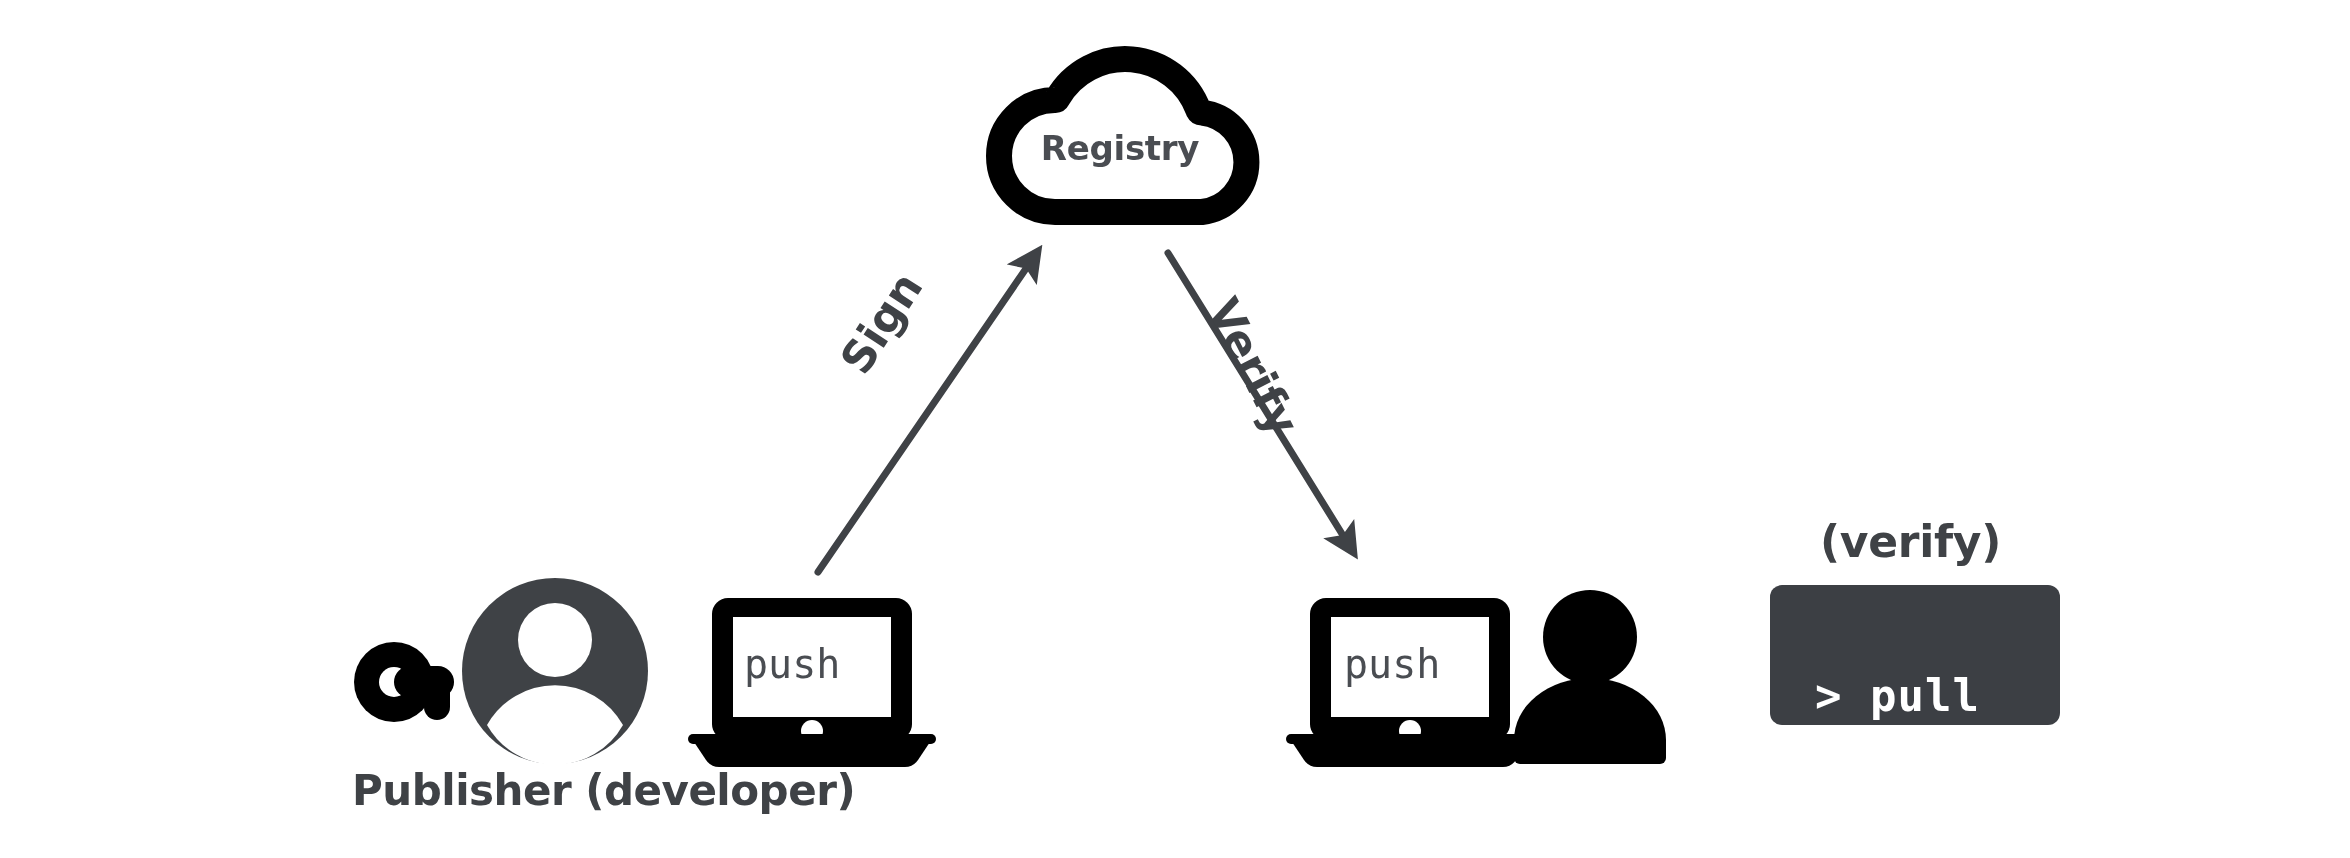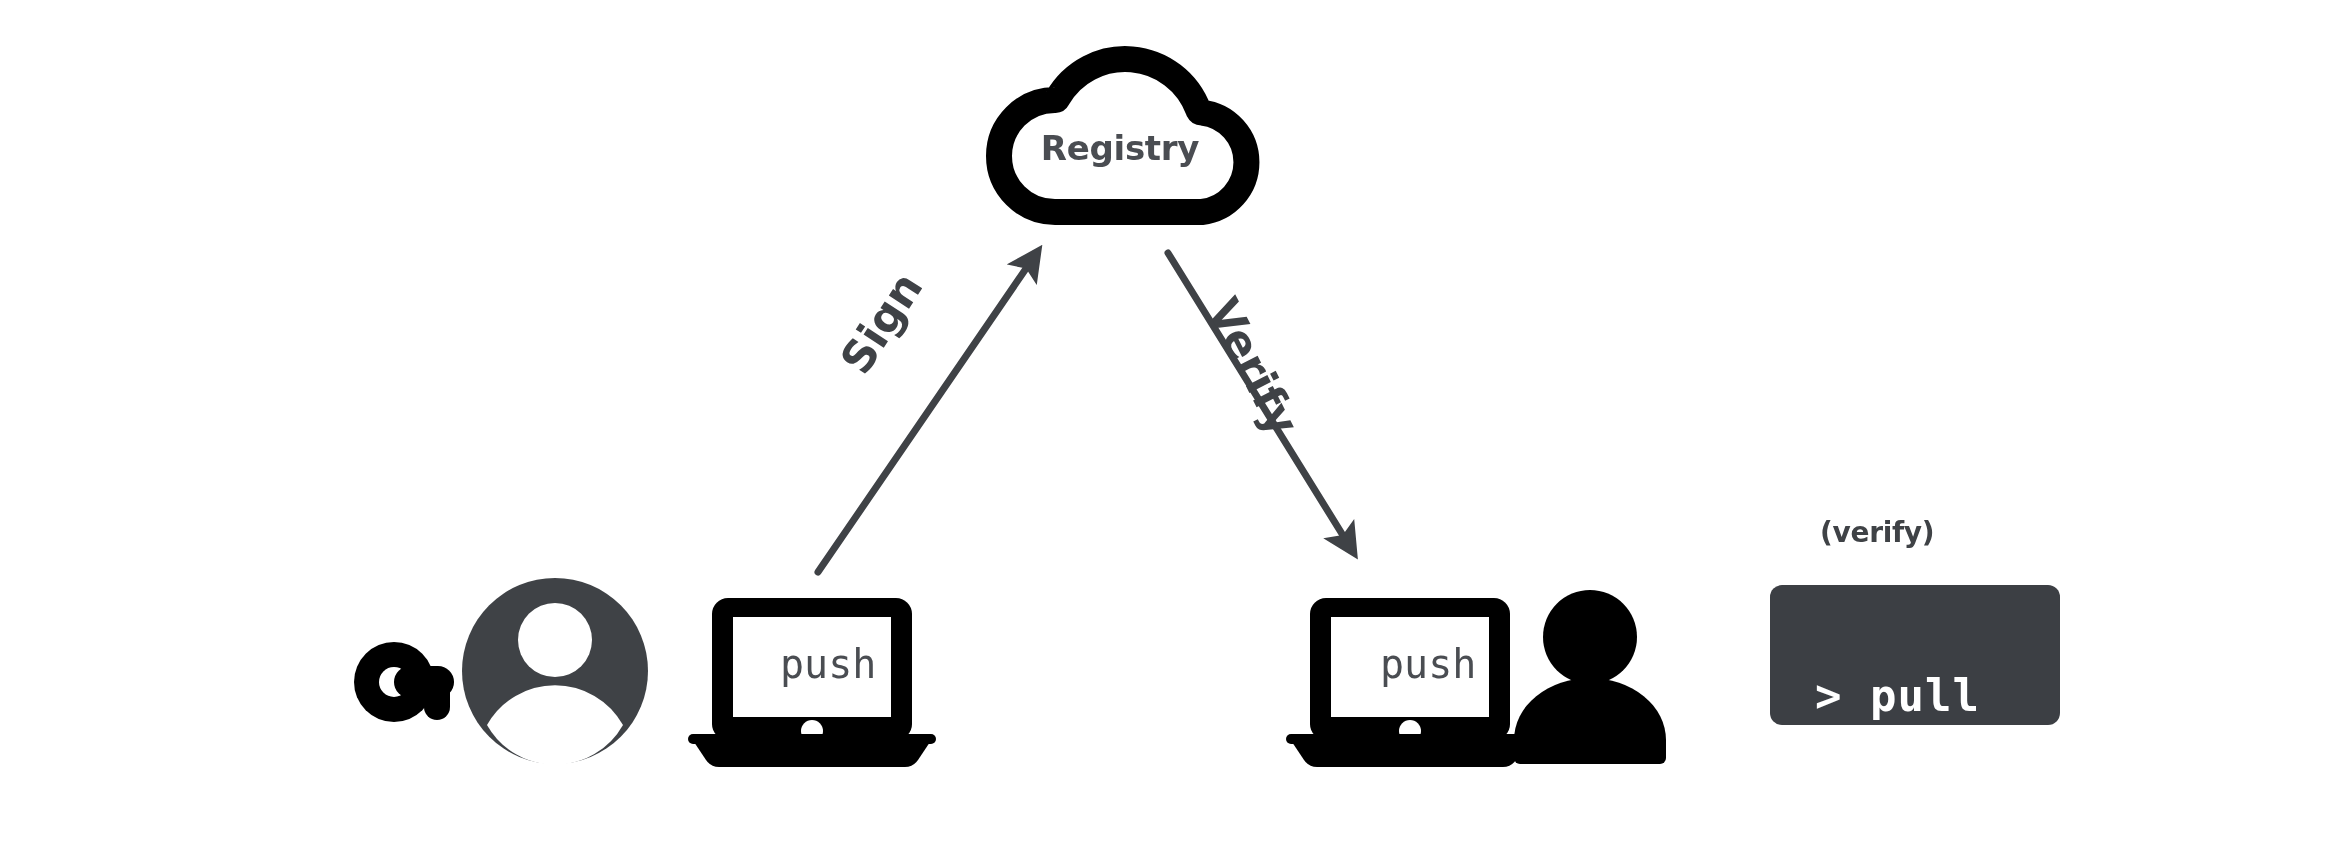--- a/index.html
+++ b/index.html
@@ -41,42 +41,41 @@
   }
   #consumer-label {
     left: 1345px;
     top: 766px;
     font-size: 42px;
     letter-spacing: -0.5px;
   }
   #verify-caption {
     left: 1820px;
     top: 516px;
-    font-size: 28px;
+    font-size: 44px;
     letter-spacing: -0.3px;
   }
   .registry-text {
     position: absolute;
     left: 1030px;
     top: 128px;
     width: 180px;
     text-align: center;
     font-size: 34px;
     font-weight: bold;
     color: #4a4d52;
     font-family: "DejaVu Sans", sans-serif;
     letter-spacing: -0.3px;
   }
   .screen-text {
     position: absolute;
     font-family: "DejaVu Sans Mono", monospace;
     font-size: 40px;
     color: #4a4d52;
     white-space: nowrap;
-    margin-left: 36px;
   }
   #push-text {
     left: 744px;
     top: 641px;
   }
   #pull-text {
     left: 1344px;
     top: 641px;
   }
   #terminal-box {
@@ -192,18 +191,19 @@
 
   <div class="registry-text">Registry</div>
 
   <div class="edge-label" id="sign-label">Sign</div>
 
   <div class="edge-label" id="verify-label">Verify</div>
 
   <div class="screen-text" id="push-text">push</div>
   <div class="screen-text" id="pull-text">push</div>
 
+  <div class="node-label" id="publisher-label">Publisher (developer)</div>
 
   <div class="node-label" id="verify-caption">(verify)</div>
   <div id="terminal-box"></div>
   <div id="terminal-line">&gt; pull</div>
 
 </div>
 
 </body></html>

